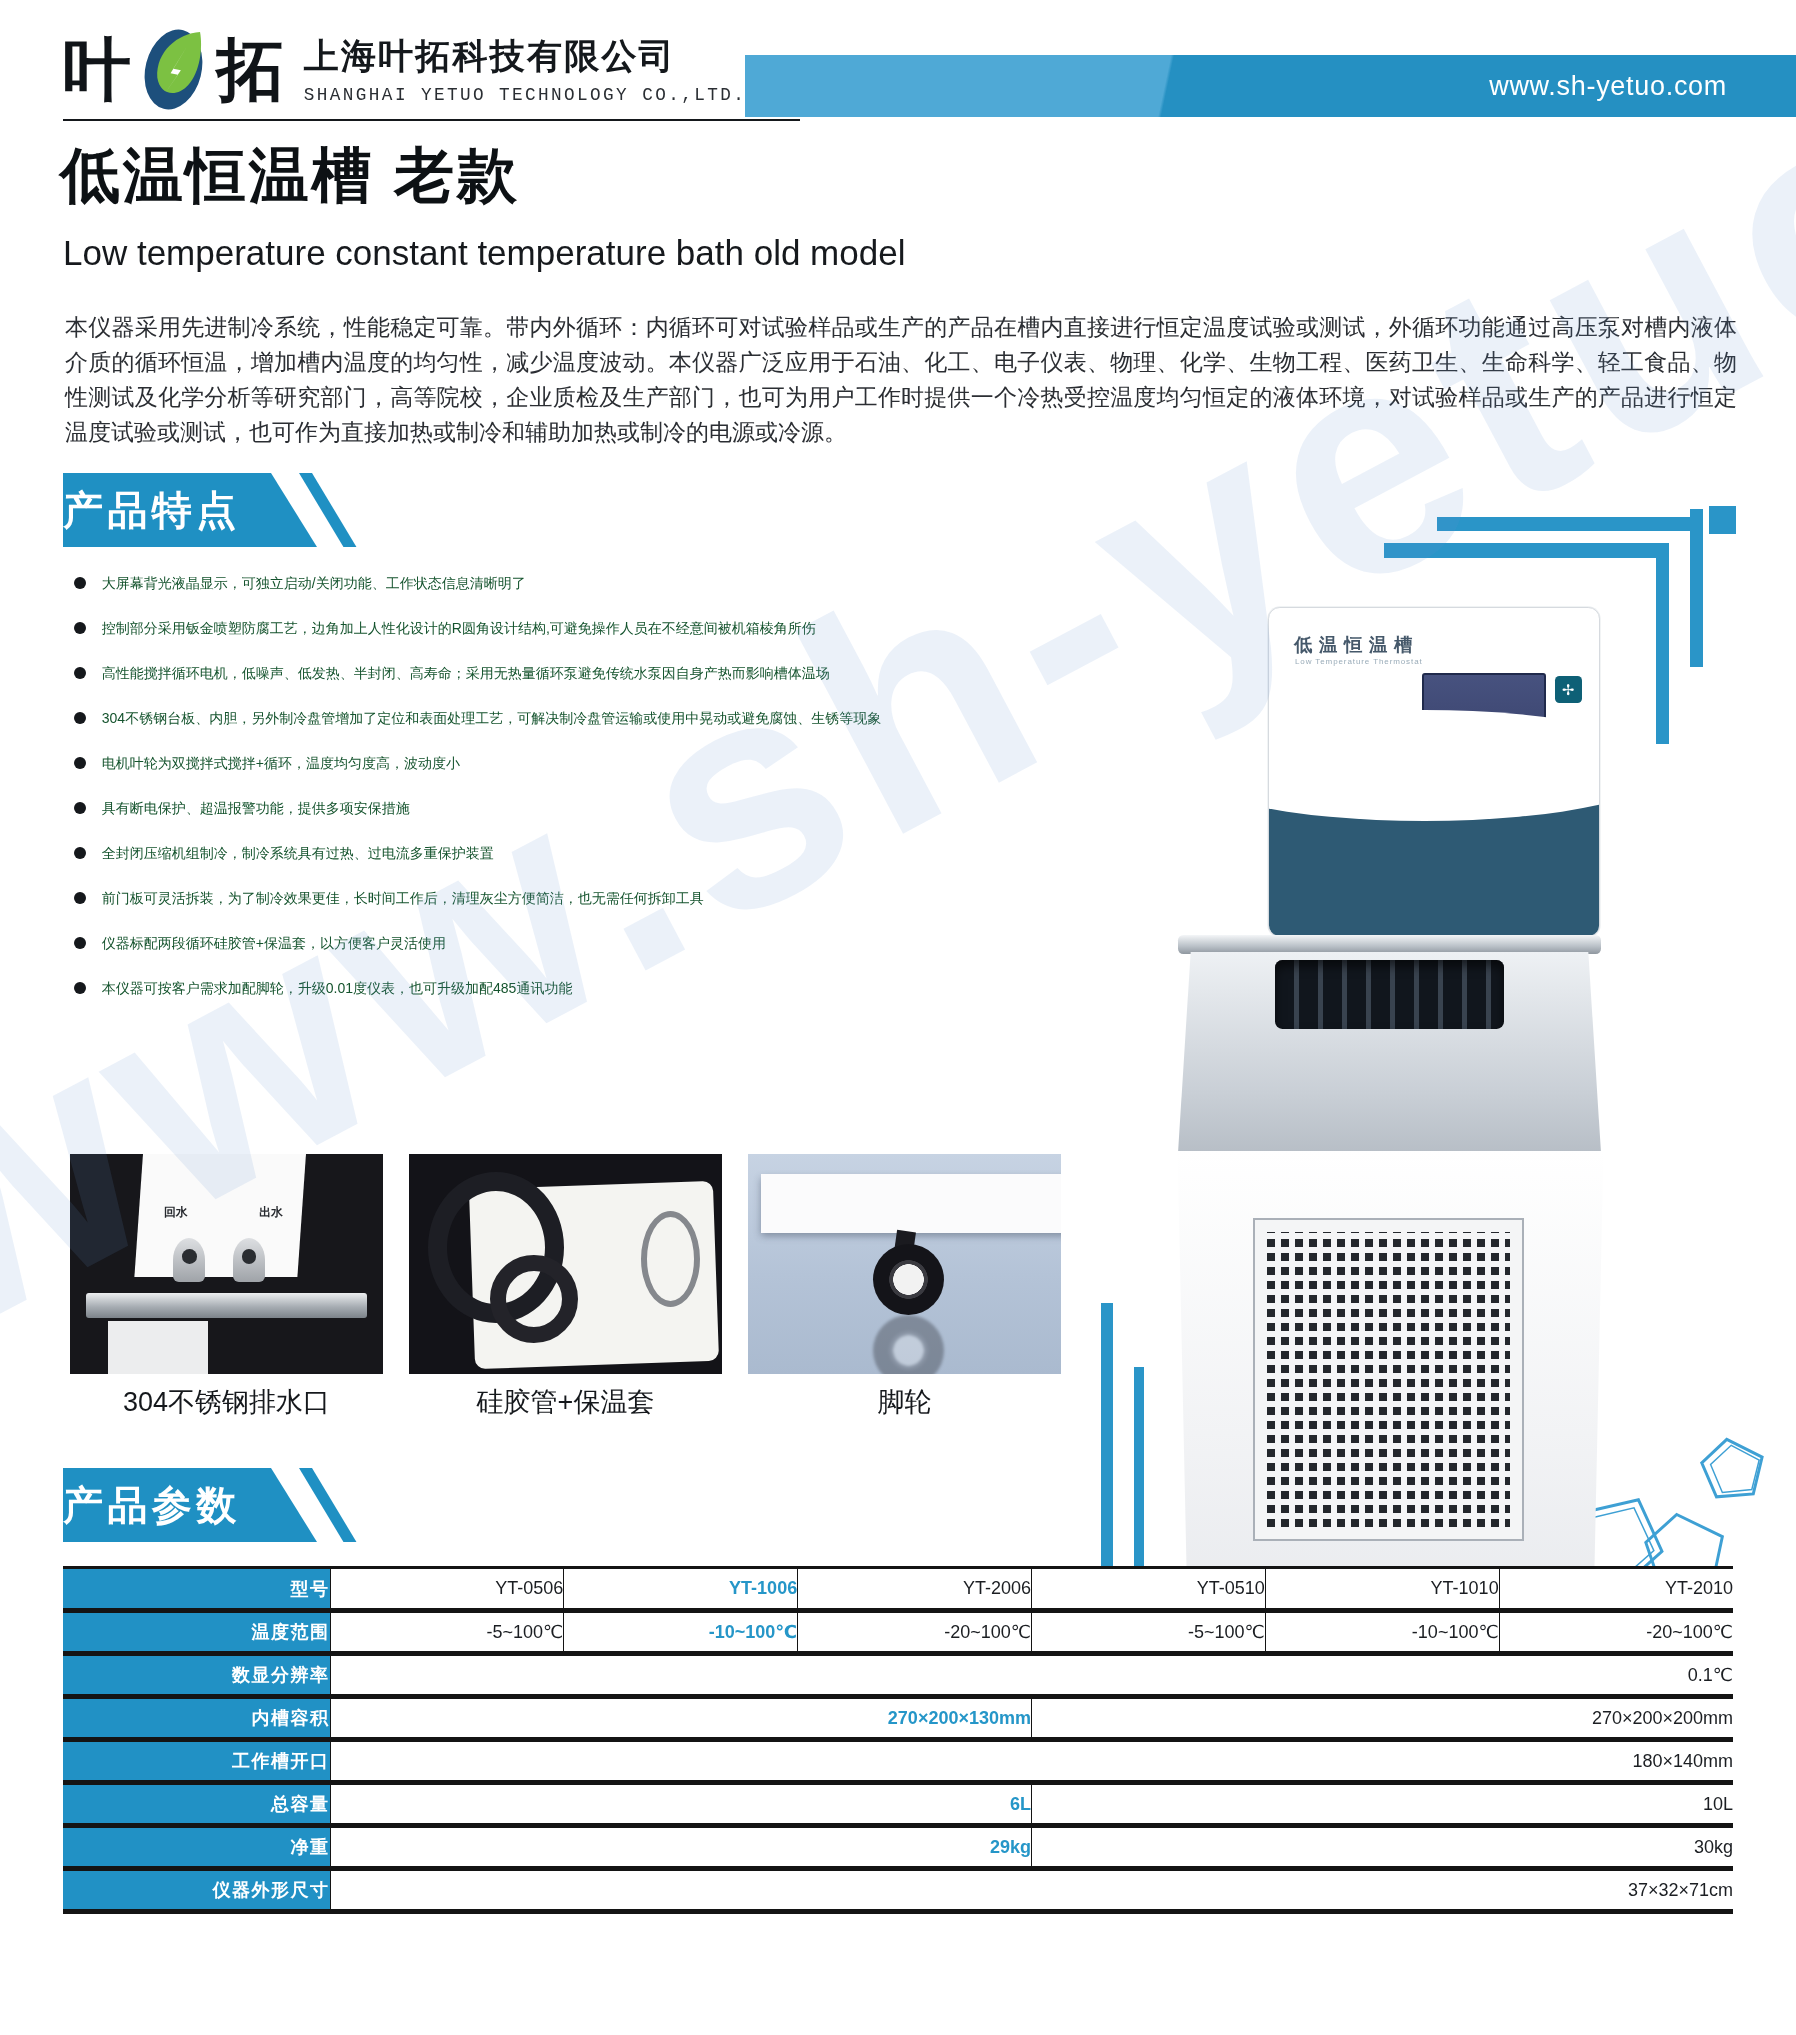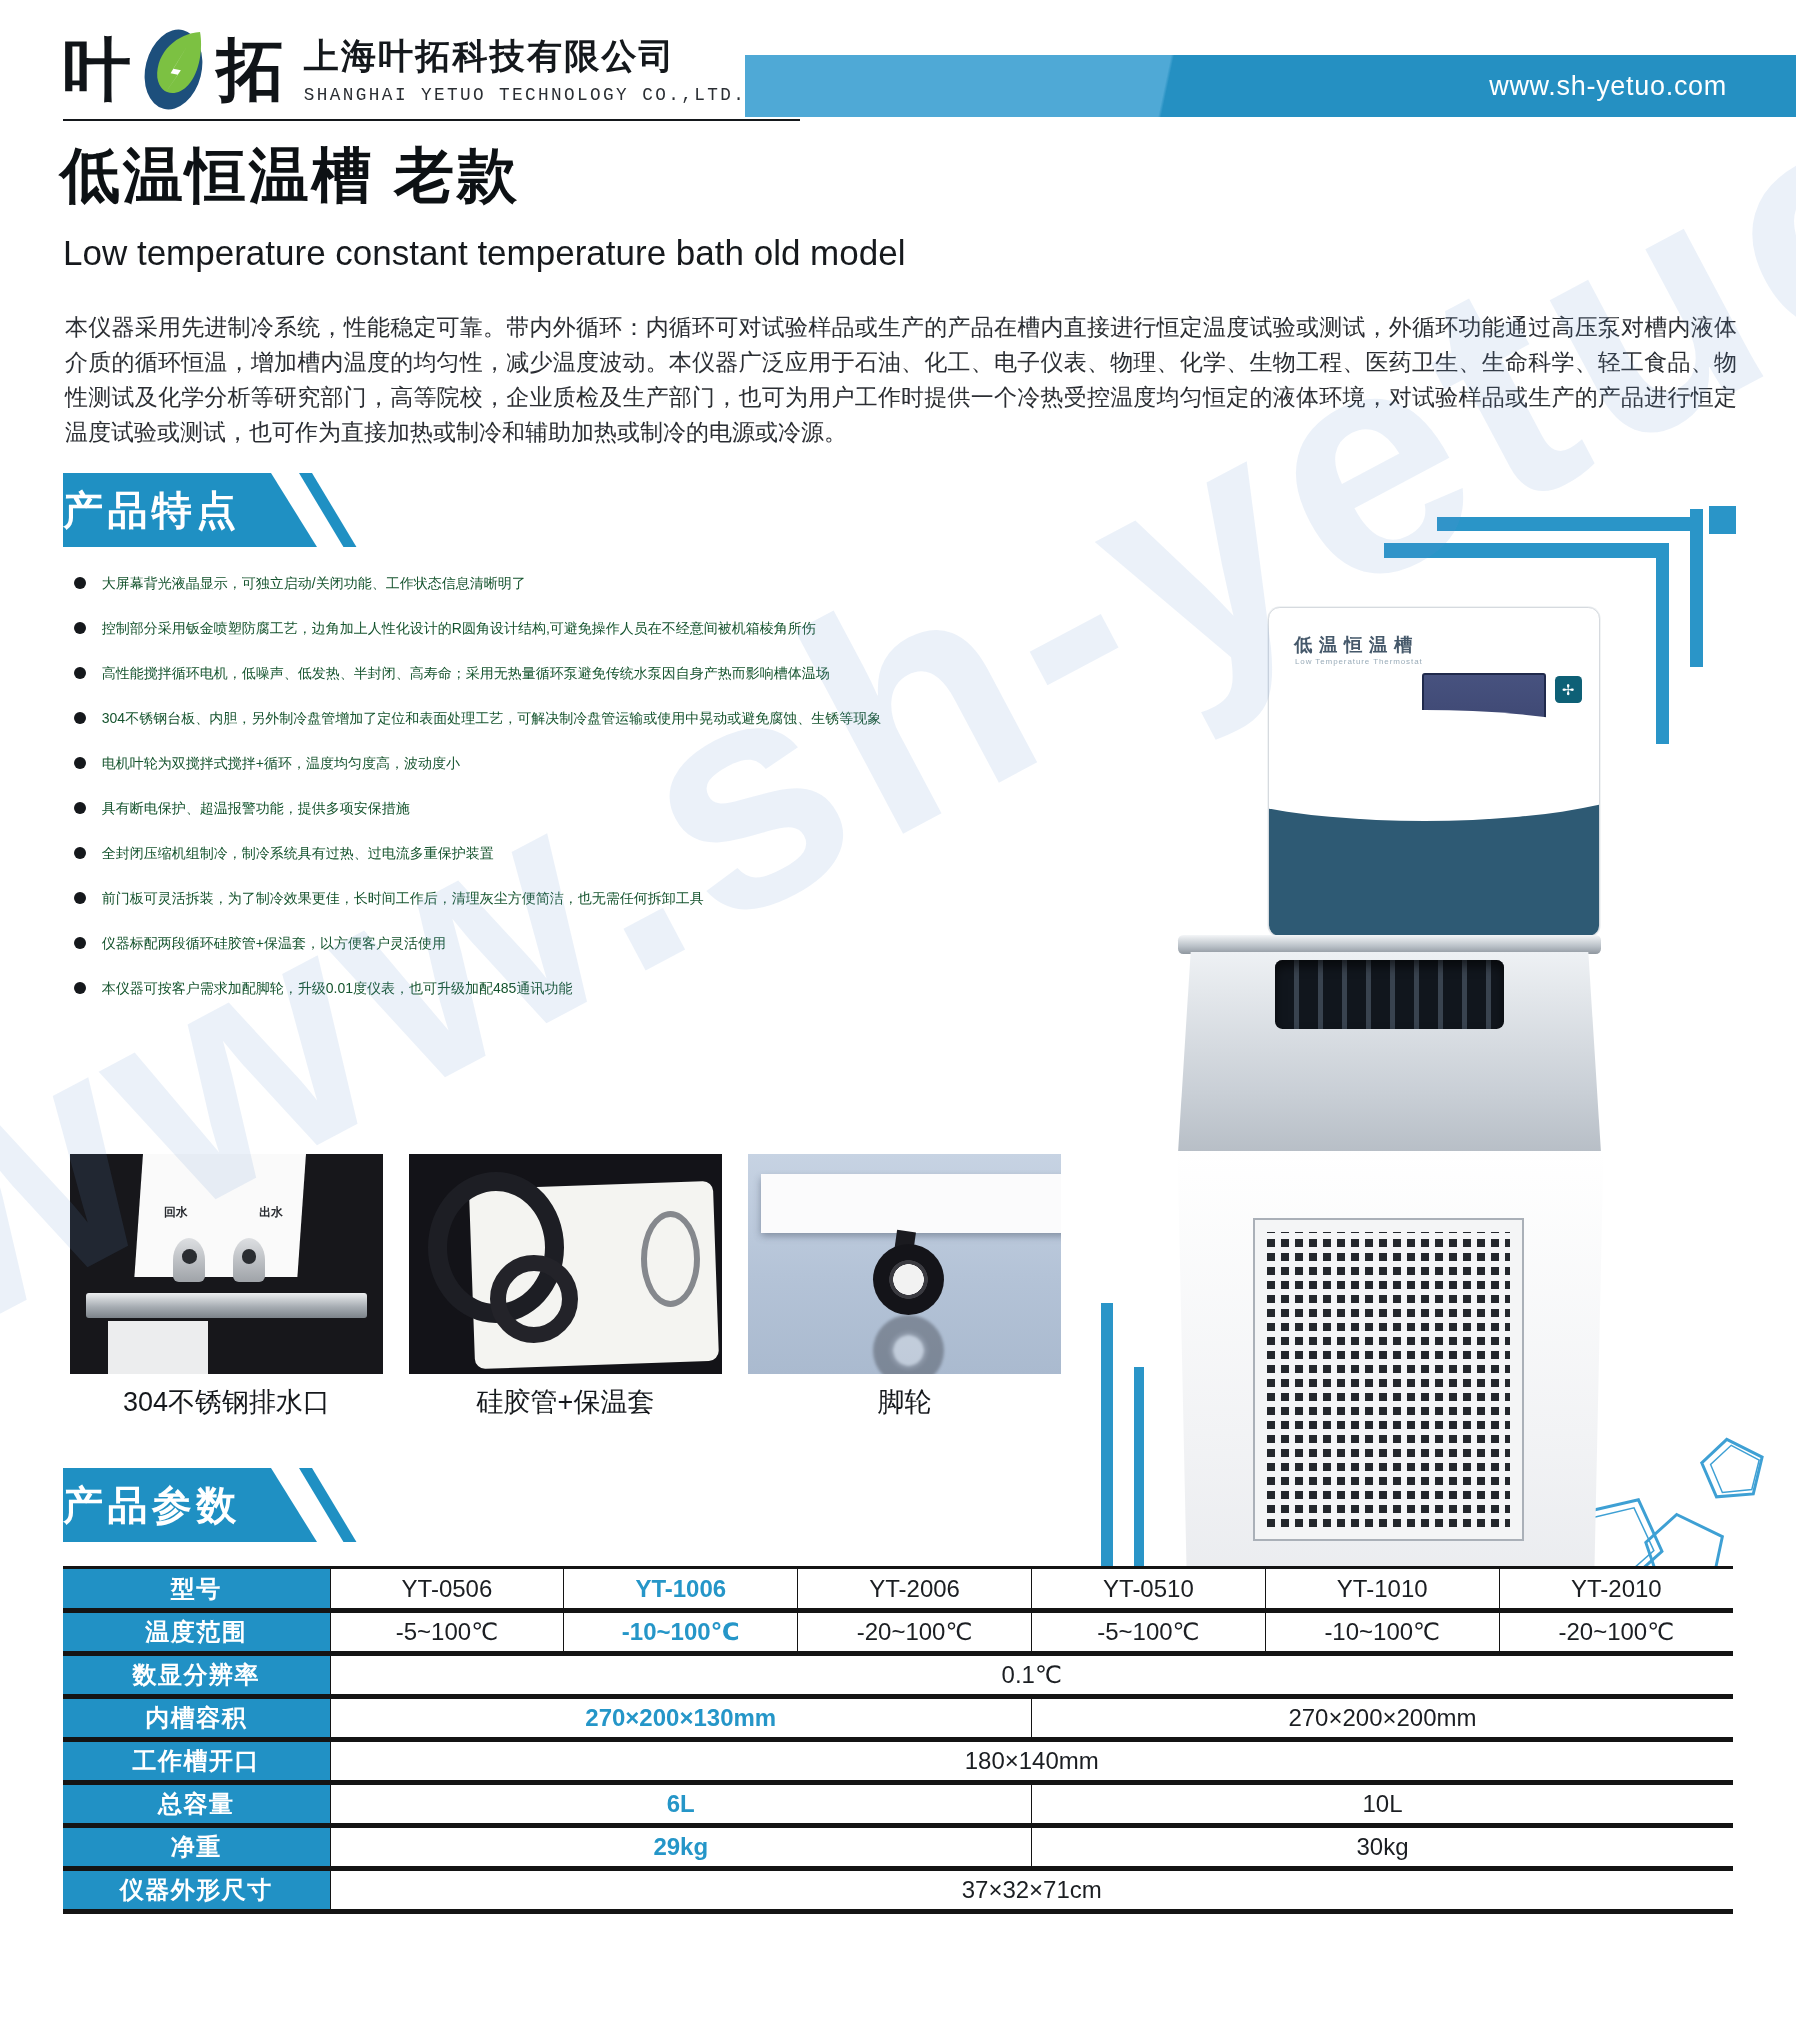--- a/index.html
+++ b/index.html
@@ -121,22 +121,22 @@
   .model-label { left:1281px; top:1665px; font-size:52px; font-weight:bold;
     color:#2596c8; letter-spacing:2.2px; z-index:5; }
 
   
   .bar-deco { background:#2a95c8; z-index:4; }
   .pentagons { left:1419px; top:1426px; z-index:4; }
 
   
   .params { left:63px; top:1566px; width:1670px; border-collapse:collapse; z-index:5;
     table-layout:fixed; }
-  .params th, .params td { height:43px; text-align:center; vertical-align:middle;
-    border-bottom:5.2px solid #141414; font-size:24px; }
+  .params th, .params td { height:43px; text-align:right; vertical-align:middle;
+    border-bottom:5.2px solid #141414; font-size:18px; }
   .params tr:first-child th, .params tr:first-child td { border-top:3.7px solid #141414; }
   .params th { background:#2191c5; color:#fff; font-weight:bold; width:267px; letter-spacing:1.5px; }
   .params td { background:#fff; color:#1b1e22; border-left:1.5px solid #141414; }
   .params td.hl { color:#2596c8; font-weight:bold; }
 </style>
 </head>
 <body>
 
 <div class="abs watermark">www.sh-yetuo.com</div>
 

